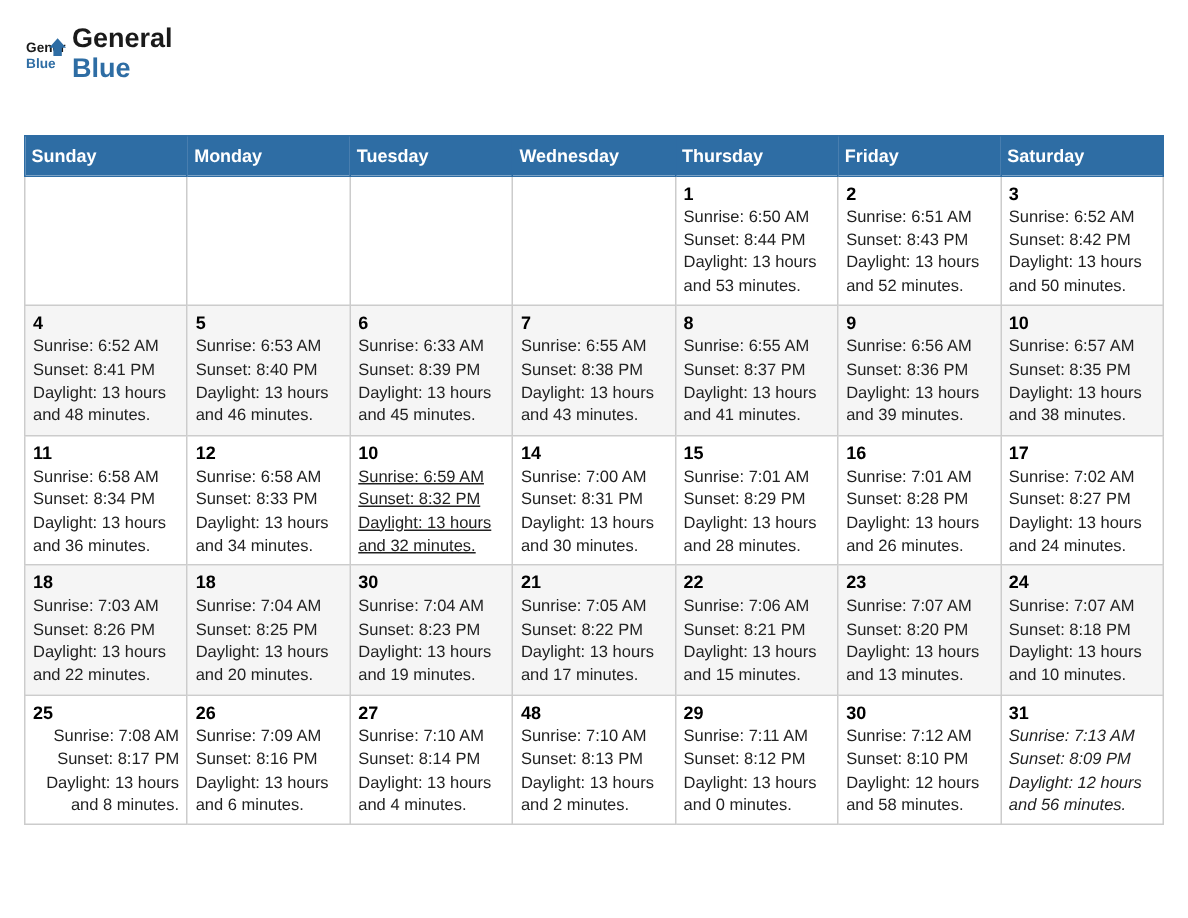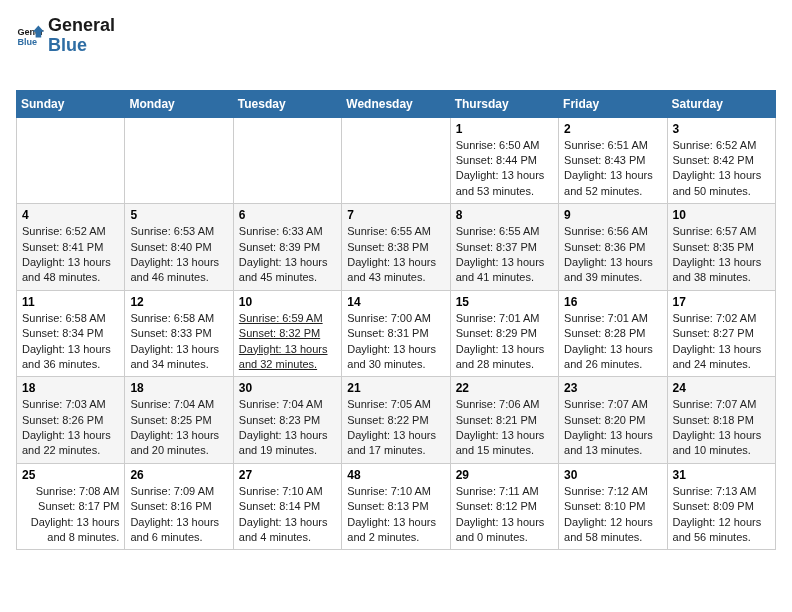--- a/index.html
+++ b/index.html
@@ -311,19 +311,19 @@
 Daylight: 13 hours and 0 minutes.</div>
         </td>
         <td>
           <span class="day-num">30</span>
           <div class="day-info" style="white-space: pre-line;">Sunrise: 7:12 AM
 Sunset: 8:10 PM
 Daylight: 12 hours and 58 minutes.</div>
         </td>
         <td>
           <span class="day-num">31</span>
-          <div class="day-info" style="white-space: pre-line;">Sunrise: 7:13 AM
+          <div class="day-info" style="white-space: pre-line; font-style: italic;">Sunrise: 7:13 AM
 Sunset: 8:09 PM
 Daylight: 12 hours and 56 minutes.</div>
         </td>
       </tr>
     </tbody>
 </table>
 
 </body></html>

